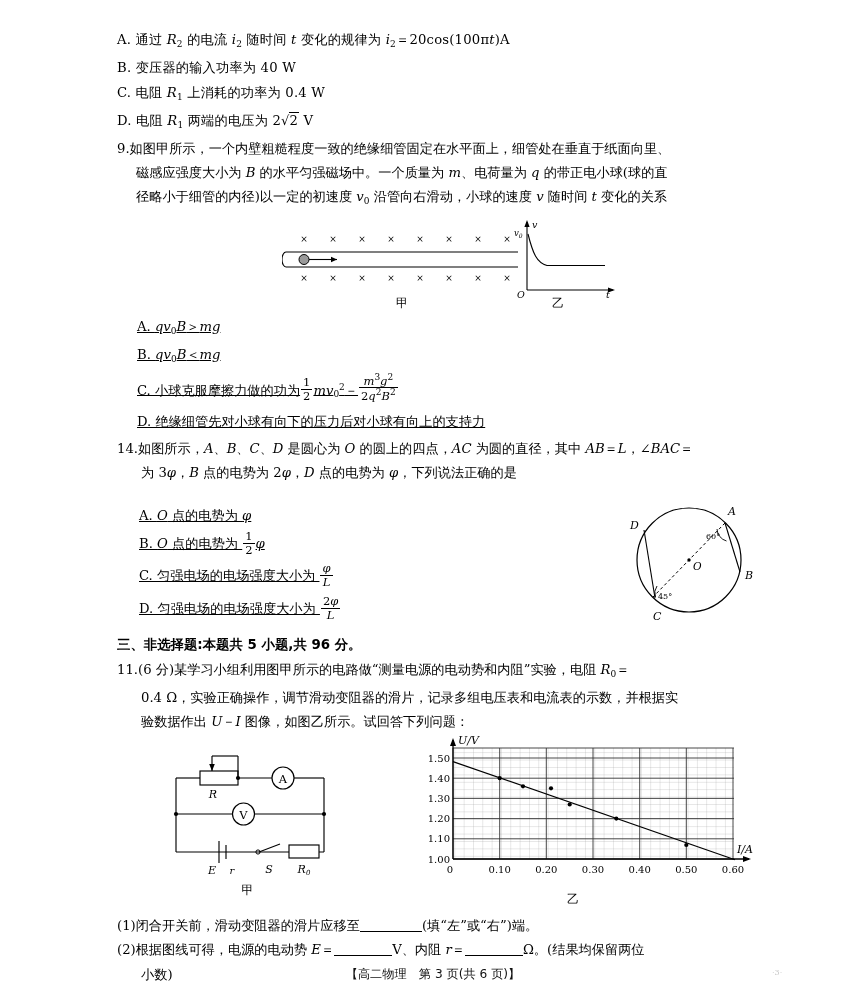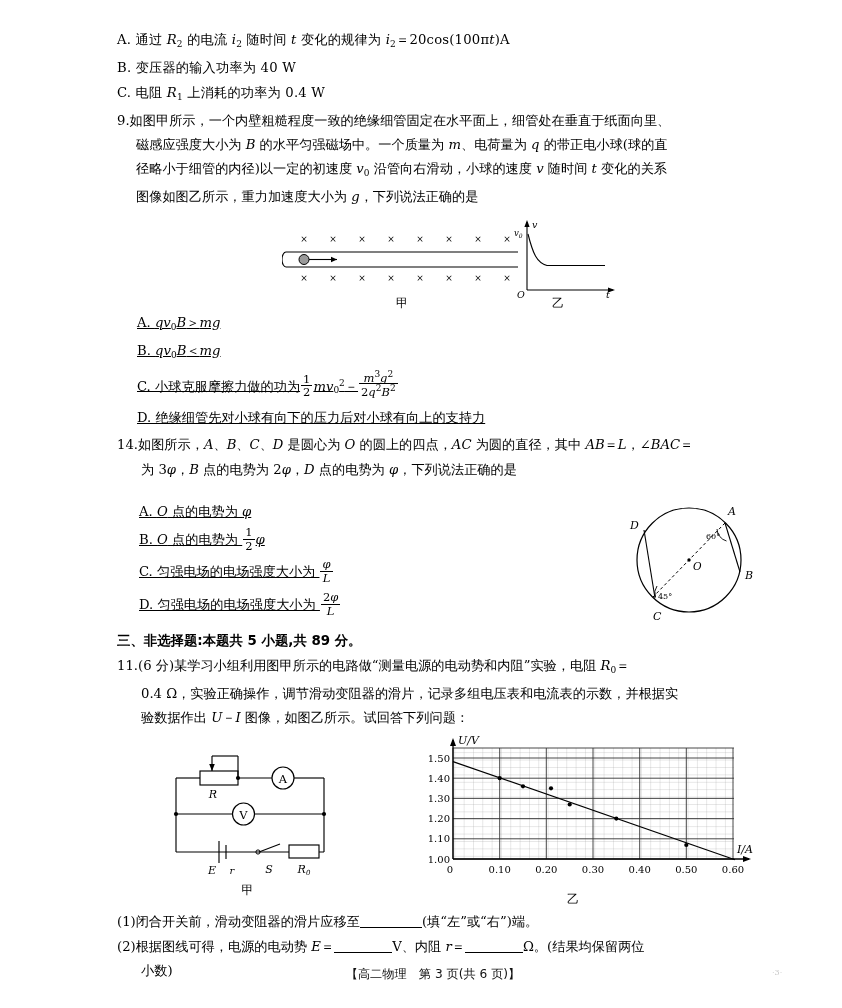--- a/index.html
+++ b/index.html
@@ -126,34 +126,34 @@
     <div>
       <div class="qline">
         A. 通过 <i class="v">R</i><span class="subn">2</span> 的电流 <i class="v">i</i><span class="subn">2</span> 随时间 <i class="v">t</i> 变化的规律为 <i class="v">i</i><span class="subn">2</span>＝20cos(100π<i class="v">t</i>)A
       </div>
       <div class="qline">
         B. 变压器的输入功率为 40 W
       </div>
       <div class="qline">
         C. 电阻 <i class="v">R</i><span class="subn">1</span> 上消耗的功率为 0.4 W
       </div>
+      <div class="qline">
+        D. 电阻 <i class="v">R</i><span class="subn">1</span> 两端的电压为 2<span style="font-size:13px;">√</span><span class="sqrt">2</span> V
+      </div>
     </div>
 
     <div style="">
       <div class="para" style="text-indent:0;">
         <span class="qnum">9.</span>如图甲所示，一个内壁粗糙程度一致的绝缘细管固定在水平面上，细管处在垂直于纸面向里、
       </div>
       <div class="para indent">
         磁感应强度大小为 <i class="v">B</i> 的水平匀强磁场中。一个质量为 <i class="v">m</i>、电荷量为 <i class="v">q</i> 的带正电小球(球的直
       </div>
       <div class="para indent">
         径略小于细管的内径)以一定的初速度 <i class="v">v</i><span class="subn">0</span> 沿管向右滑动，小球的速度 <i class="v">v</i> 随时间 <i class="v">t</i> 变化的关系
-      </div>
-      <div class="para indent">
-        图像如图乙所示，重力加速度大小为 <i class="v">g</i>，下列说法正确的是
       </div>
     </div>
 
     <div class="fig" style="left:165px; top:196px; width:240px;">
       <svg width="240" height="72" viewBox="0 0 240 72">
 
         <g font-size="9" text-anchor="middle" fill="#000">
           <text x="22" y="18">×</text>
             <text x="51" y="18">×</text>
             <text x="80" y="18">×</text>
@@ -261,21 +261,21 @@
         <text x="111" y="17" font-size="11" font-style="italic">A</text>
         <text x="128" y="81" font-size="11" font-style="italic">B</text>
         <text x="36" y="122" font-size="11" font-style="italic">C</text>
         <text x="13" y="31" font-size="11" font-style="italic">D</text>
         <text x="76" y="72" font-size="10.5" font-style="italic">O</text>
         <text x="89" y="41" font-size="8">60°</text>
         <text x="41" y="101" font-size="8">45°</text>
       </svg>
     </div>
 
-    <div class="section-head">三、非选择题:本题共 5 小题,共 89 分。</div>
+    <div class="section-head">三、非选择题:本题共 5 小题,共 96 分。</div>
 
     <div>
       <div class="para">
         <span class="qnum">11.</span>(6 分)某学习小组利用图甲所示的电路做“测量电源的电动势和内阻”实验，电阻 <i class="v">R</i><span class="subn">0</span>＝
       </div>
       <div class="para" style="padding-left:24px;">
         0.4 Ω，实验正确操作，调节滑动变阻器的滑片，记录多组电压表和电流表的示数，并根据实
       </div>
       <div class="para" style="padding-left:24px;">
         验数据作出 <i class="v">U</i>－<i class="v">I</i> 图像，如图乙所示。试回答下列问题：

